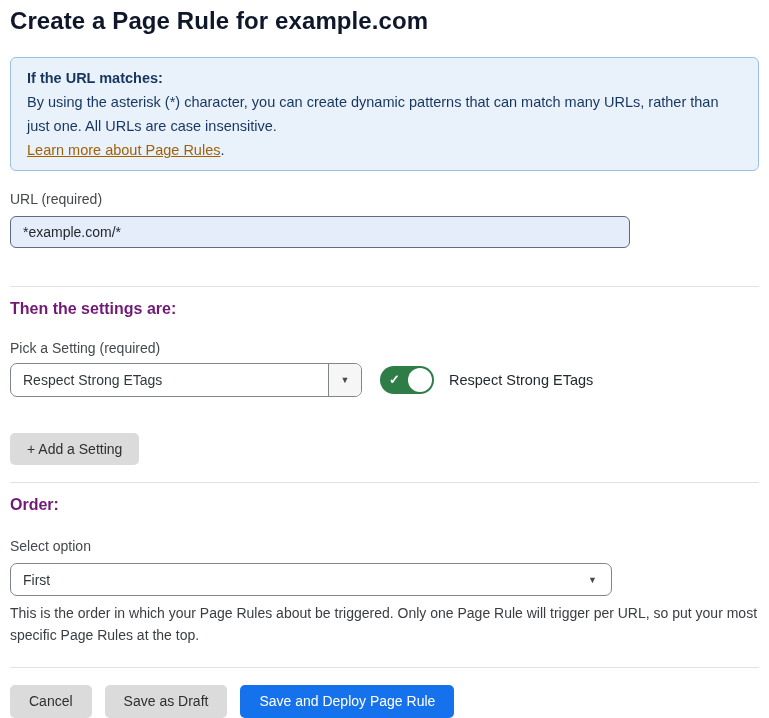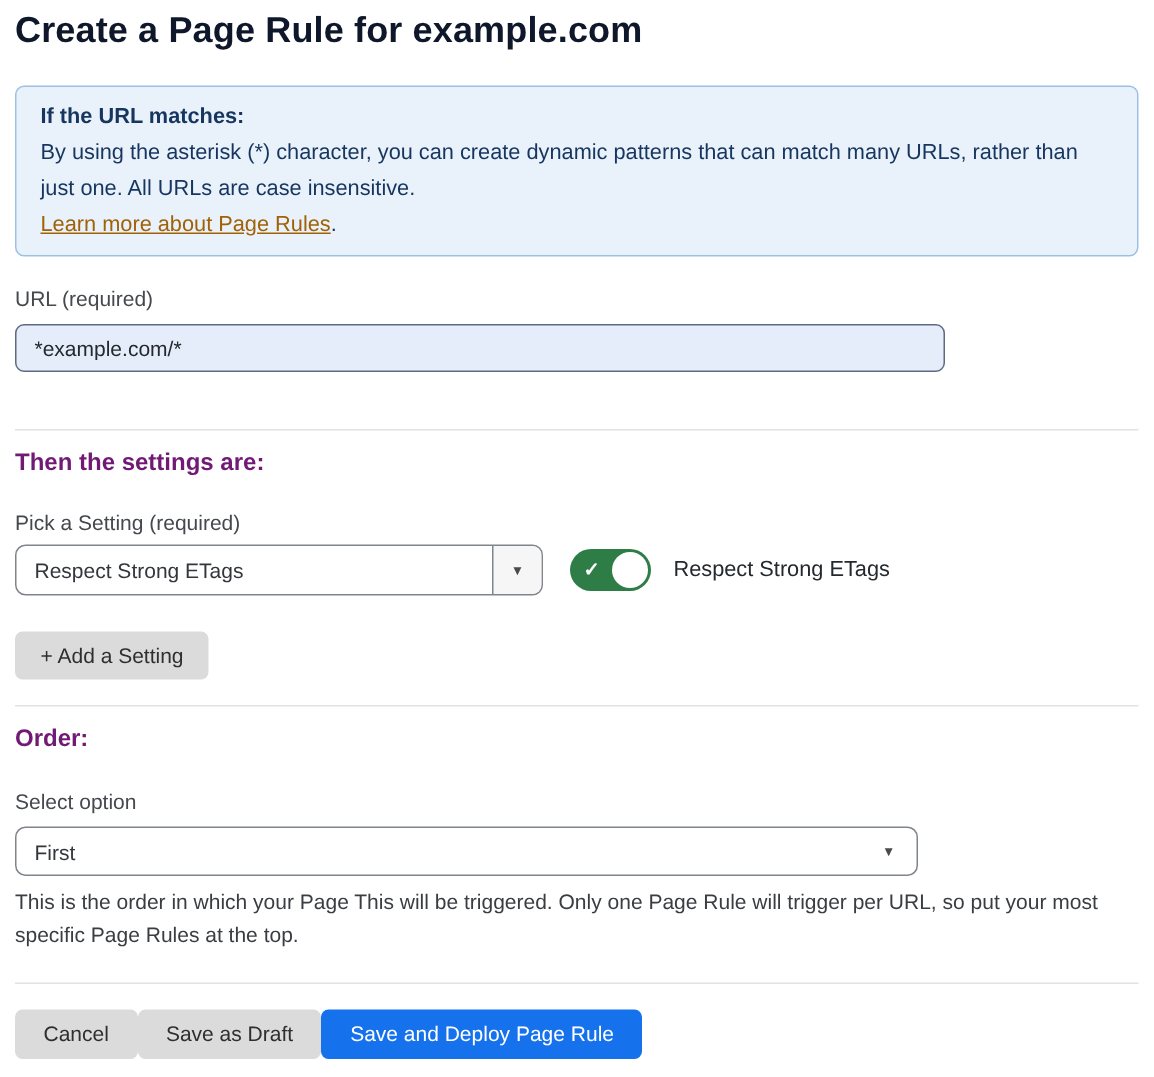--- a/index.html
+++ b/index.html
@@ -150,21 +150,21 @@
     border-radius: 50%;
     background: #ffffff;
   }
   .toggle-label {
     margin-left: 15px;
     font-size: 14.5px;
     color: #24292e;
   }
 
   .add-setting-btn {
-    margin-top: 24px;
+    margin-top: 36px;
     display: inline-block;
     background: #dbdbdb;
     border: none;
     border-radius: 5px;
     padding: 8px 17px;
     font-size: 14px;
     font-family: "Liberation Sans", sans-serif;
     color: #2f2f2f;
     cursor: pointer;
   }
@@ -197,20 +197,21 @@
     margin-top: 6px;
     font-size: 14px;
     line-height: 22px;
     color: #3a3d42;
     max-width: 750px;
   }
 
   .footer-actions {
     margin-top: 17px;
     display: flex;
+    gap: 13px;
   }
   .btn {
     border: none;
     border-radius: 5px;
     padding: 8px 19px;
     font-size: 14px;
     font-family: "Liberation Sans", sans-serif;
     cursor: pointer;
     line-height: 17px;
   }
@@ -259,21 +260,21 @@
 
   <h2 class="section-heading">Order:</h2>
 
   <label class="field-label order-label">Select option</label>
 
   <div class="order-select">
     <span>First</span>
     <span class="arrow-down">▼</span>
   </div>
 
-  <p class="help-text">This is the order in which your Page This will be triggered. Only one Page Rule will trigger per URL, so put your most specific Page Rules at the top.</p>
+  <p class="help-text">This is the order in which your Page Rules about be triggered. Only one Page Rule will trigger per URL, so put your most specific Page Rules at the top.</p>
 
   <hr class="divider divider-3">
 
   <div class="footer-actions">
     <button class="btn btn-gray">Cancel</button>
     <button class="btn btn-gray">Save as Draft</button>
     <button class="btn btn-primary">Save and Deploy Page Rule</button>
   </div>
 
 </div>

